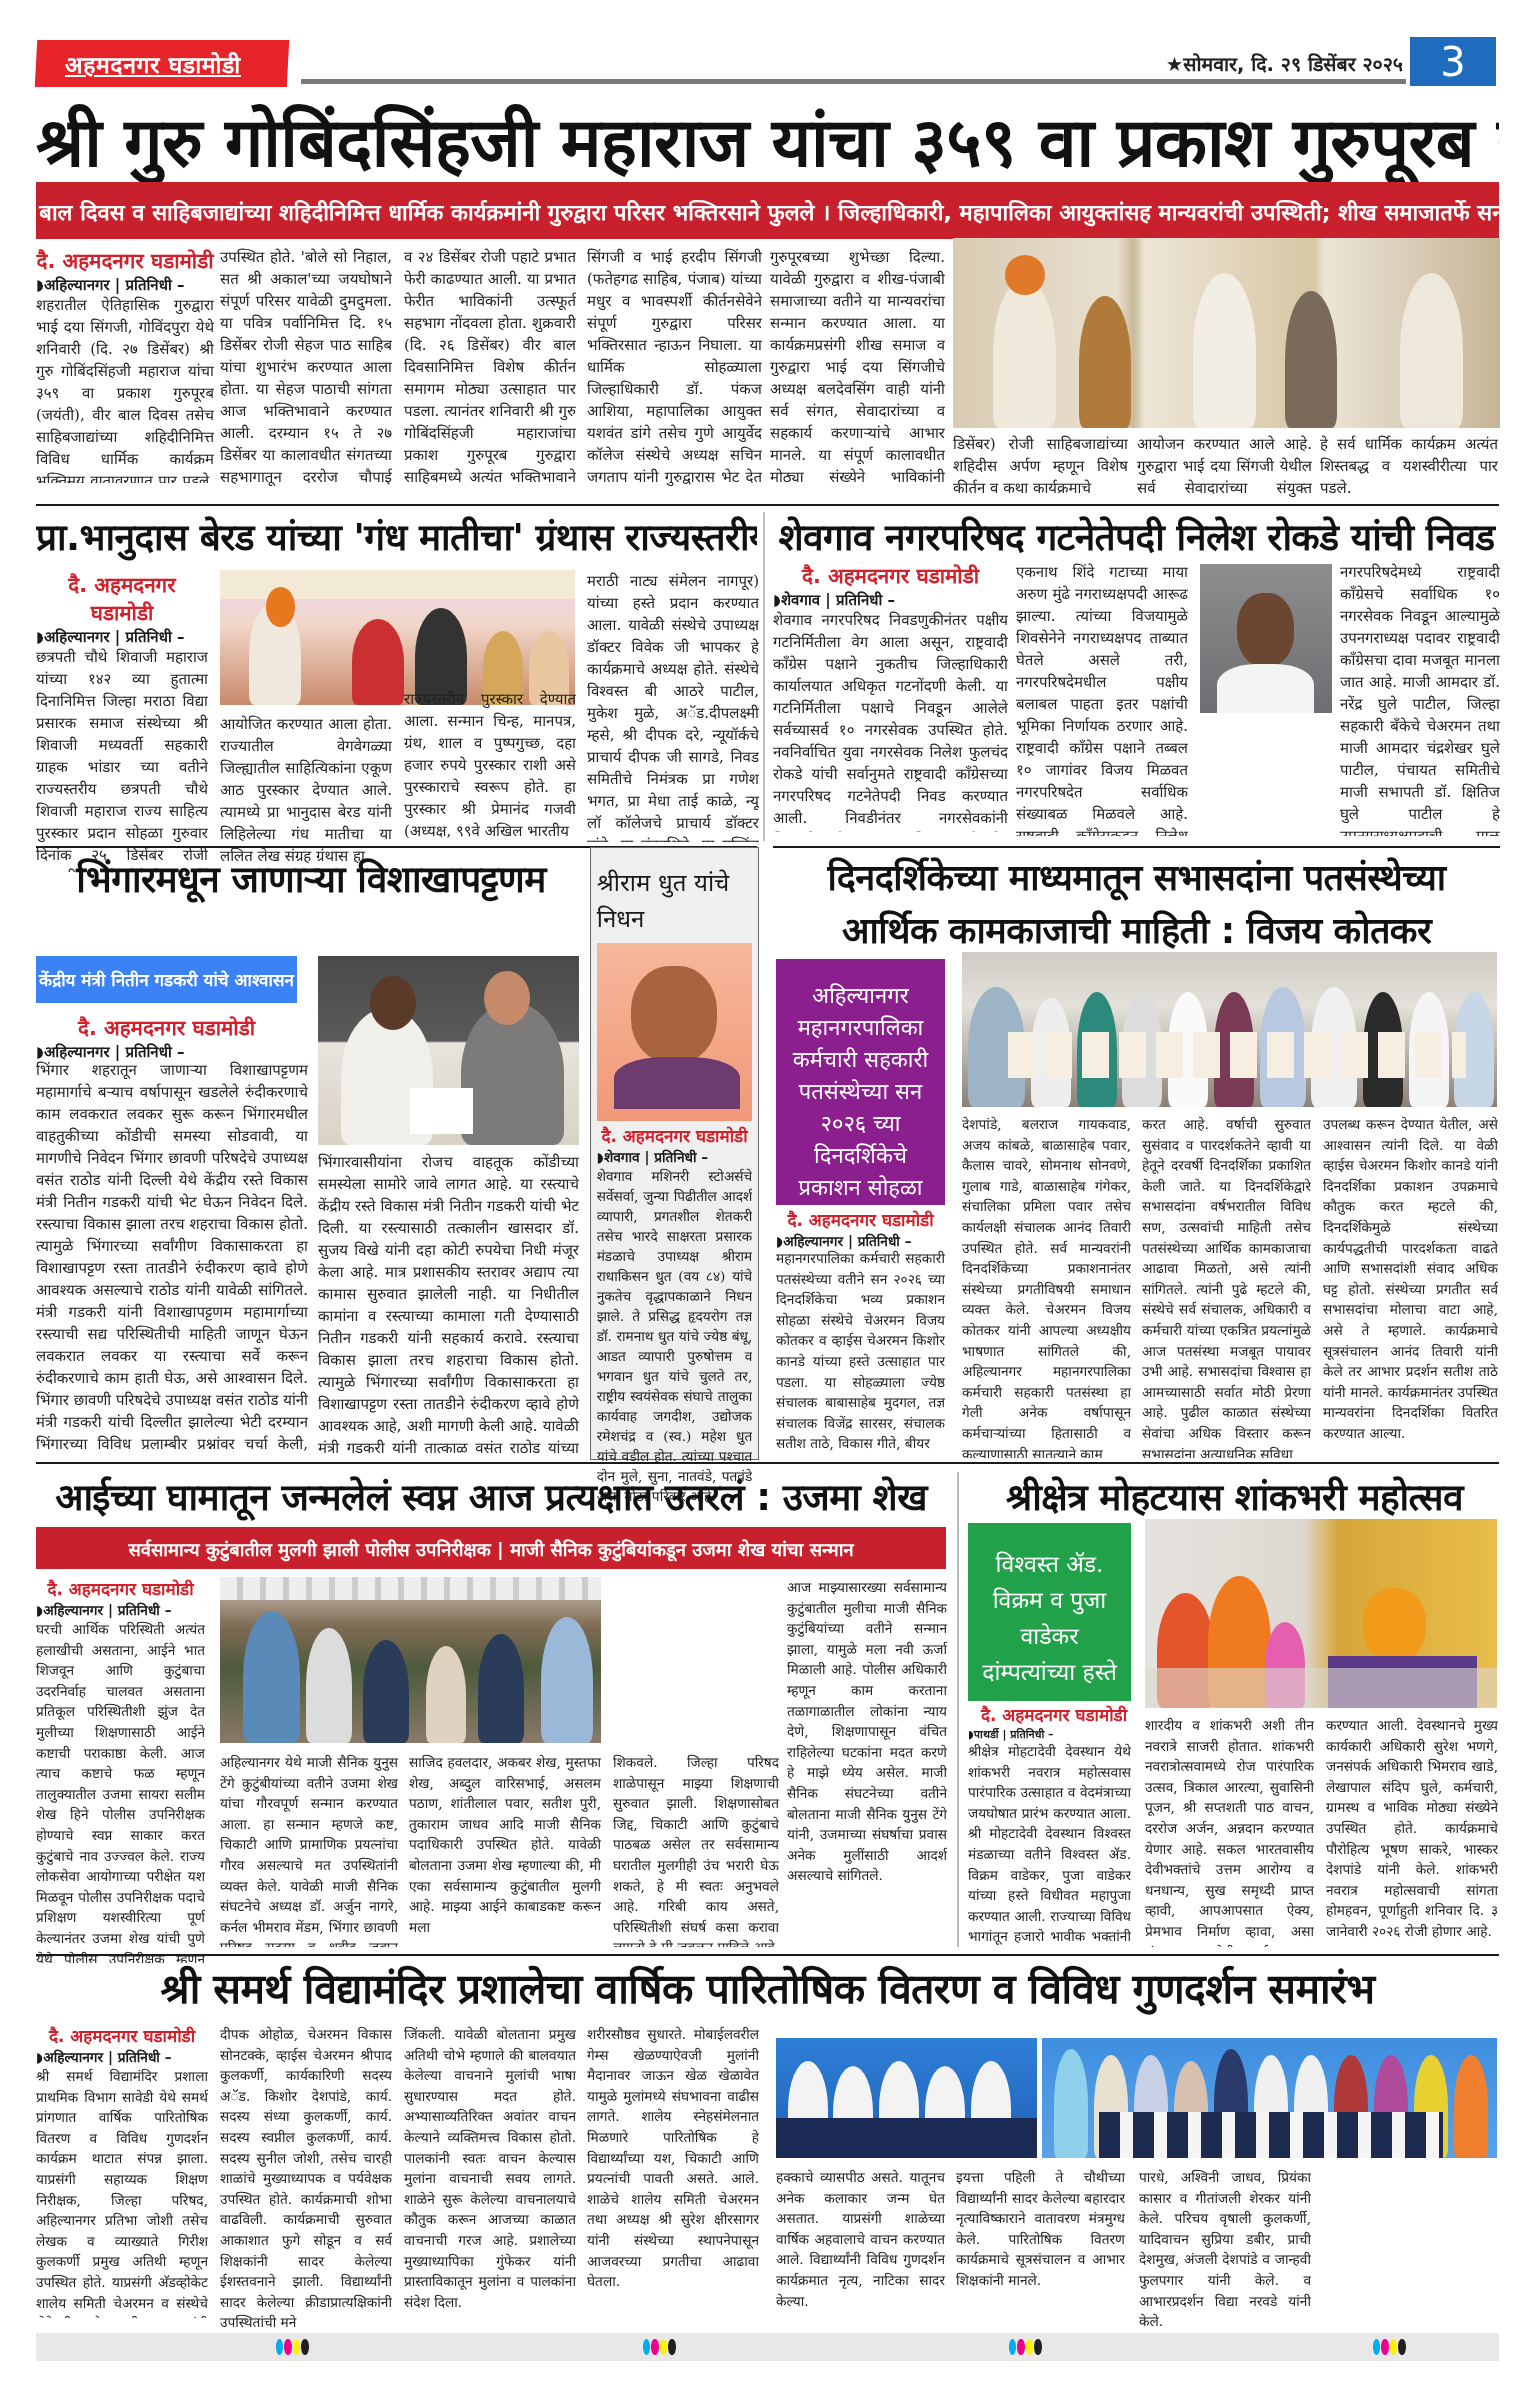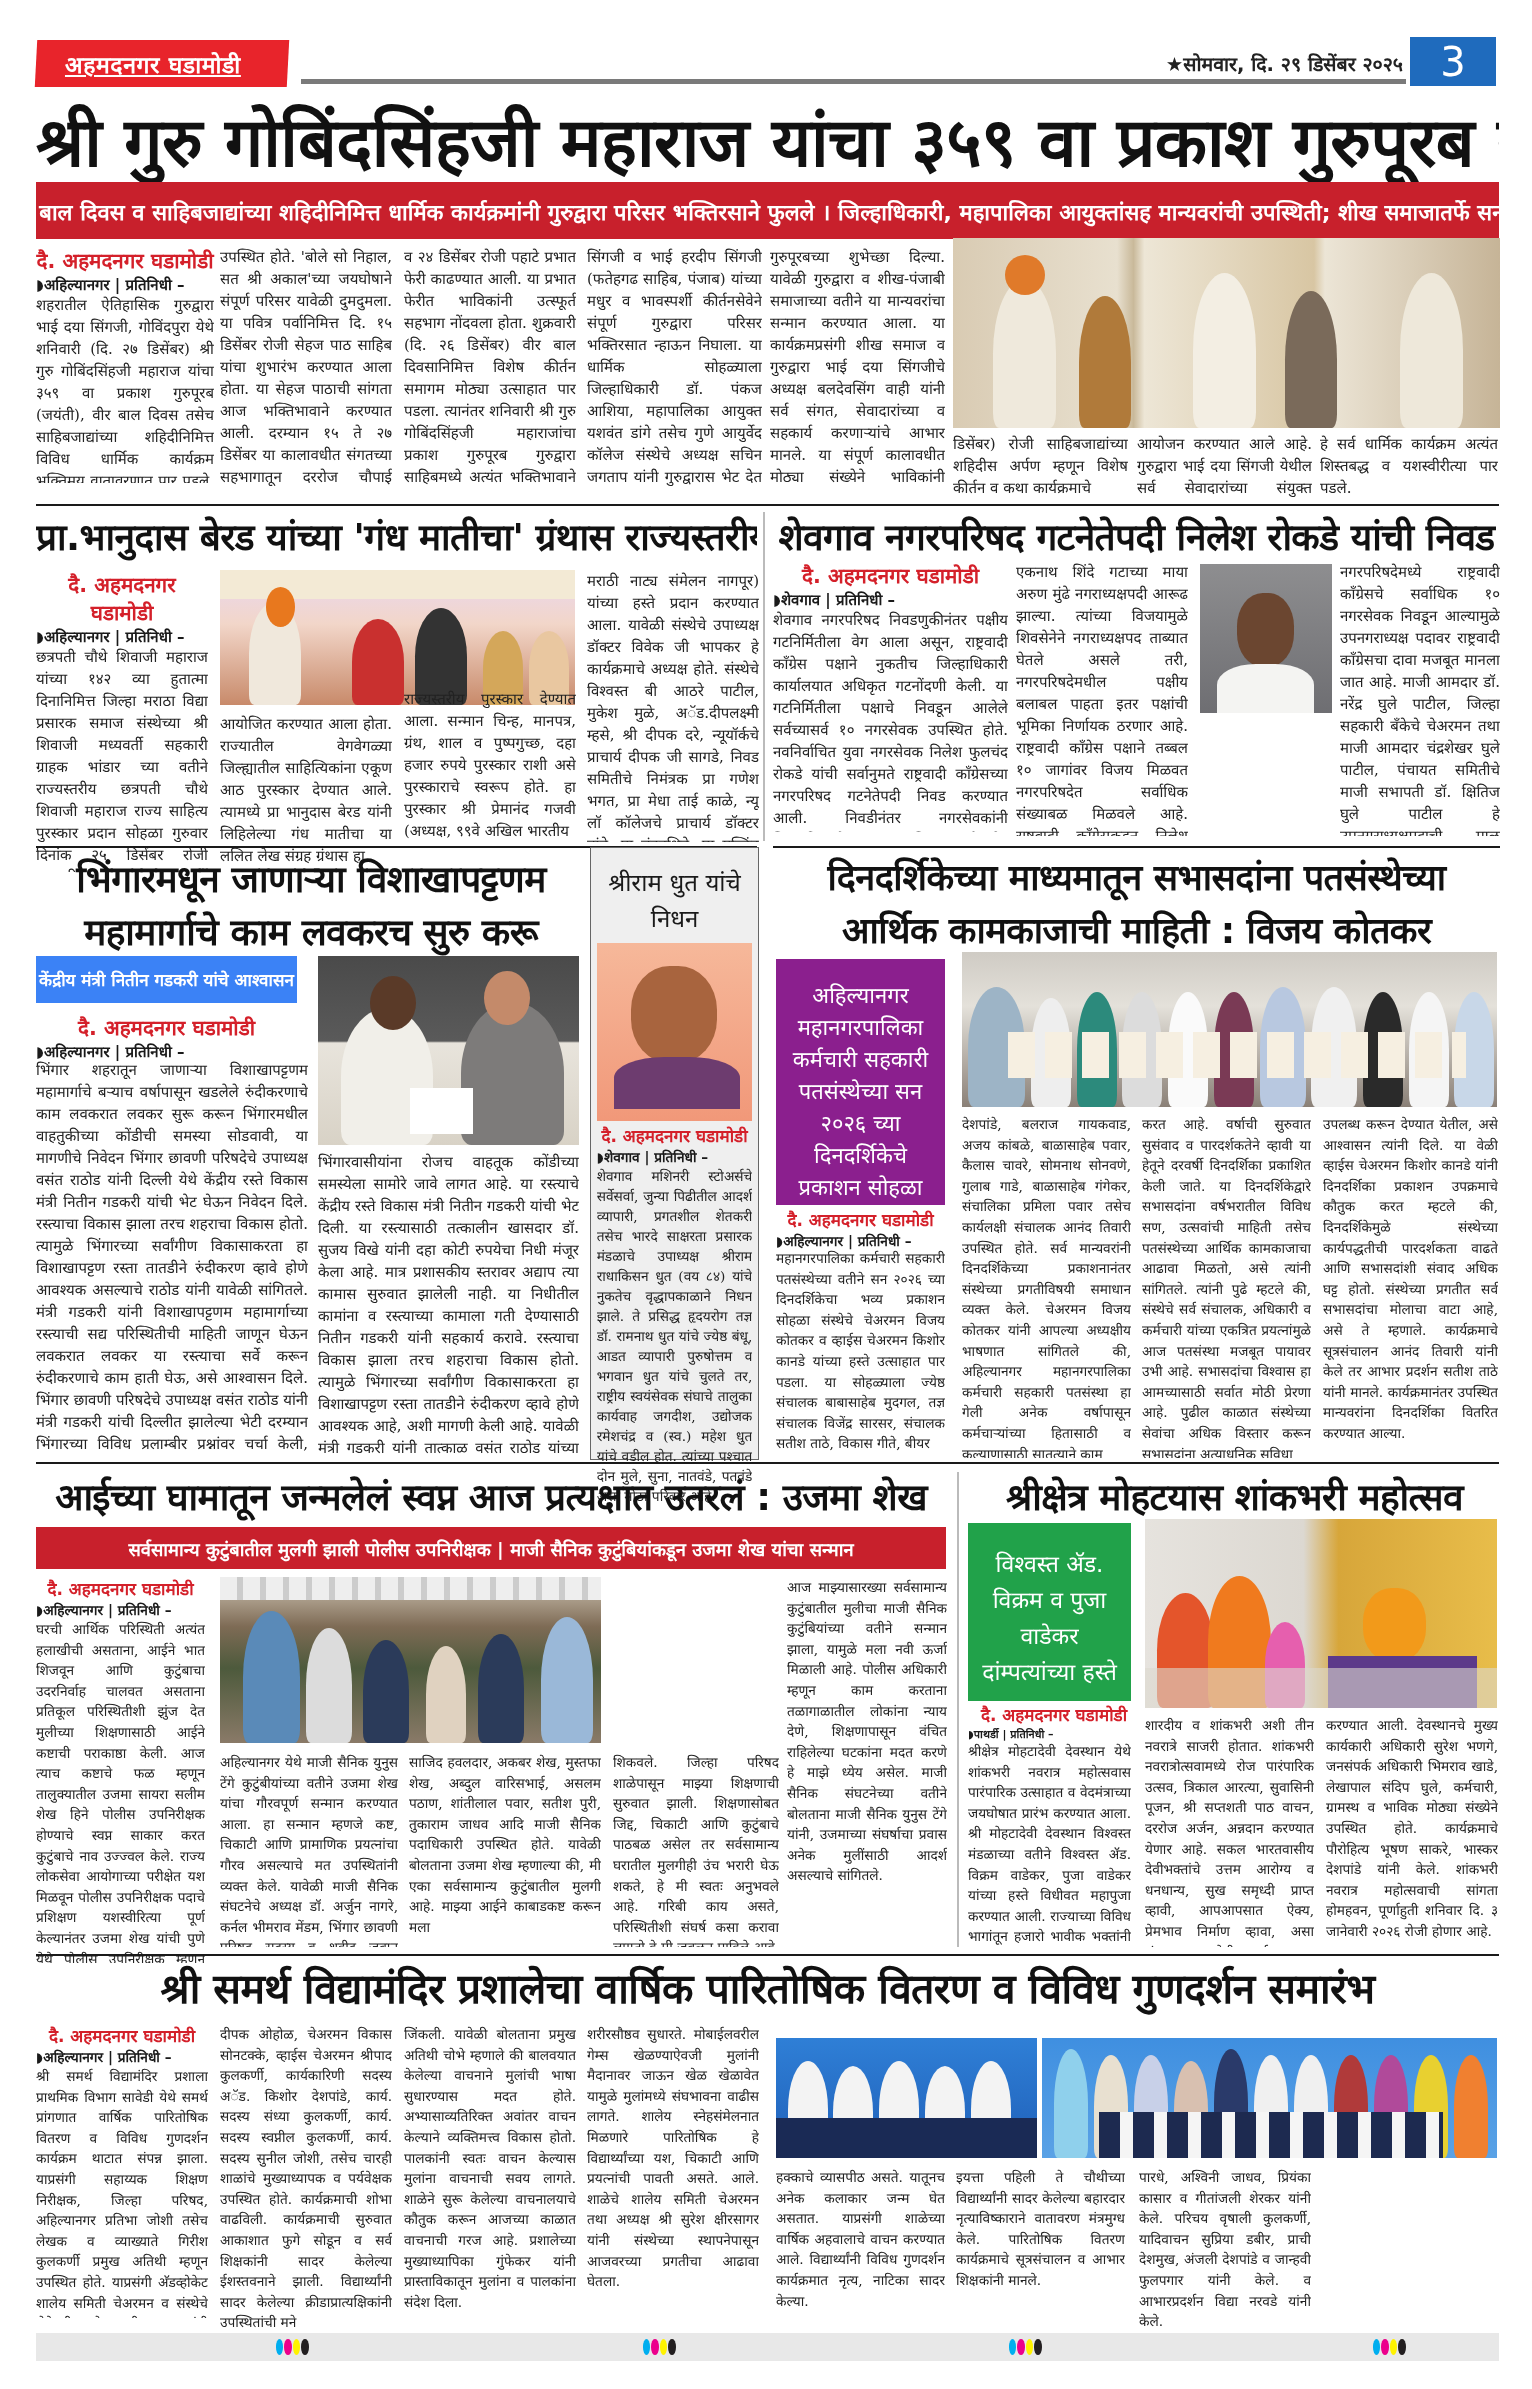--- a/index.html
+++ b/index.html
@@ -101,41 +101,40 @@
   <div class="abs" style="left:37px; top:29px; width:57px; height:74px; border-radius:45%; background:#6b4630;"></div>
   <div class="abs" style="left:17px; top:100px; width:97px; height:52px; border-radius:40% 40% 0 0; background:#f4f4f2;"></div>
 </div>
 <div class="abs col" style="left:1340px; top:561px; width:160px; height:275px;">नगरपरिषदेमध्ये राष्ट्रवादी काँग्रेसचे सर्वाधिक १० नगरसेवक निवडून आल्यामुळे उपनगराध्यक्ष पदावर राष्ट्रवादी काँग्रेसचा दावा मजबूत मानला जात आहे. माजी आमदार डॉ. नरेंद्र घुले पाटील, जिल्हा सहकारी बँकेचे चेअरमन तथा माजी आमदार चंद्रशेखर घुले पाटील, पंचायत समितीचे माजी सभापती डॉ. क्षितिज घुले पाटील हे उपनगराध्यक्षपदाची माळ कोणाच्या गळ्यात टाकतात, याबाबत राजकीय वर्तुळात जोरदार चर्चा सुरू असून, याकडे शहरवासीयांचे लक्ष लागून राहिले आहे.</div>
 
 <div class="abs rule" style="left:36px; top:846px; width:721px;"></div>
 <div class="abs rule" style="left:773px; top:846px; width:727px;"></div>
 
 <div class="abs headline h2" style="left:36px; top:853px; width:550px; font-size:37px; line-height:53px;">
   <div>भिंगारमधून जाणाऱ्या विशाखापट्टणम</div>
-  <div>महामार्गाचे काम लवकरच सुरु करू</div>
 </div>
 <div class="abs black-box" style="left:36px; top:956px; width:261px; height:47px;">
   <span>केंद्रीय मंत्री नितीन गडकरी यांचे आश्वासन</span>
 </div>
 <div class="abs" style="left:36px; top:1013px; width:261px;">
   <div class="byline">दै. अहमदनगर घडामोडी</div>
   <div class="dateline">अहिल्यानगर | प्रतिनिधी –</div>
 </div>
 <div class="abs photo" style="left:318px; top:956px; width:261px; height:189px; background:linear-gradient(180deg,#4a4a4a 0%,#5a5a5a 45%,#e8e4dc 46%,#d8d2c6 100%);">
   <div class="people" style="left:23px; width:92px; height:137px; background:#f1efe9;"></div>
   <div class="people" style="left:52px; bottom:115px; width:46px; height:54px; border-radius:50%; background:#5a3a28;"></div>
   <div class="people" style="left:143px; width:103px; height:143px; background:#7d7b7a;"></div>
   <div class="people" style="left:166px; bottom:120px; width:46px; height:54px; border-radius:50%; background:#c48a6a;"></div>
   <div class="abs" style="left:92px; top:132px; width:63px; height:46px; background:#fff;"></div>
 </div>
 <div class="abs col" style="left:36px; top:1059px; width:272px; height:395px;">भिंगार शहरातून जाणाऱ्या विशाखापट्टणम महामार्गाचे बऱ्याच वर्षापासून खडलेले रुंदीकरणाचे काम लवकरात लवकर सुरू करून भिंगारमधील वाहतुकीच्या कोंडीची समस्या सोडवावी, या मागणीचे निवेदन भिंगार छावणी परिषदेचे उपाध्यक्ष वसंत राठोड यांनी दिल्ली येथे केंद्रीय रस्ते विकास मंत्री नितीन गडकरी यांची भेट घेऊन निवेदन दिले. रस्त्याचा विकास झाला तरच शहराचा विकास होतो. त्यामुळे भिंगारच्या सर्वांगीण विकासाकरता हा विशाखापट्टण रस्ता तातडीने रुंदीकरण व्हावे होणे आवश्यक असल्याचे राठोड यांनी यावेळी सांगितले. मंत्री गडकरी यांनी विशाखापट्टणम महामार्गाच्या रस्त्याची सद्य परिस्थितीची माहिती जाणून घेऊन लवकरात लवकर या रस्त्याचा सर्वे करून रुंदीकरणाचे काम हाती घेऊ, असे आश्वासन दिले. भिंगार छावणी परिषदेचे उपाध्यक्ष वसंत राठोड यांनी मंत्री गडकरी यांची दिल्लीत झालेल्या भेटी दरम्यान भिंगारच्या विविध प्रलाम्बीर प्रश्नांवर चर्चा केली, याबाबत राठोड म्हणाले, भिंगार शहरातून जाणारा विशाखापट्ट्याम महामार्गाचे रुंदीकरणाचे काम बऱ्याच वर्षापासून रखडले आहे. अरुंद रस्त्यामुळे</div>
 <div class="abs col" style="left:318px; top:1151px; width:261px; height:303px;">भिंगारवासीयांना रोजच वाहतूक कोंडीच्या समस्येला सामोरे जावे लागत आहे. या रस्त्याचे केंद्रीय रस्ते विकास मंत्री नितीन गडकरी यांची भेट दिली. या रस्त्यासाठी तत्कालीन खासदार डॉ. सुजय विखे यांनी दहा कोटी रुपयेचा निधी मंजूर केला आहे. मात्र प्रशासकीय स्तरावर अद्याप त्या कामास सुरुवात झालेली नाही. या निधीतील कामांना व रस्त्याच्या कामाला गती देण्यासाठी नितीन गडकरी यांनी सहकार्य करावे. रस्त्याचा विकास झाला तरच शहराचा विकास होतो. त्यामुळे भिंगारच्या सर्वांगीण विकासाकरता हा विशाखापट्टण रस्ता तातडीने रुंदीकरण व्हावे होणे आवश्यक आहे, अशी मागणी केली आहे. यावेळी मंत्री गडकरी यांनी तात्काळ वसंत राठोड यांच्या मागणीला प्रतिसाद देत लवकरात लवकर प्रशासकीय बाबी पूर्ण करून व रस्त्याचे काम हाती घेऊ, असे आश्वासन दिले.</div>
 
 <div class="abs obit-box" style="left:590px; top:847px; width:169px; height:613px;">
-  <div style="font-family:'DejaVu Sans',sans-serif; font-size:24px; line-height:36px; text-align:center; padding:17px 5.7px 5.7px;">श्रीराम धुत यांचे निधन</div>
+  <div style="font-family:'DejaVu Sans',sans-serif; font-size:24px; line-height:36px; text-align:left; padding:17px 5.7px 5.7px;">श्रीराम धुत यांचे निधन</div>
   <div class="photo" style="margin:0 5.7px; height:178px; background:linear-gradient(180deg,#f6b89a,#f19879);">
     <div style="position:relative; left:34px; top:23px; width:86px; height:97px; border-radius:45%; background:#a8643e;"></div>
     <div style="position:relative; left:17px; top:17px; width:126px; height:52px; border-radius:40% 40% 0 0; background:#6d3c6f;"></div>
   </div>
   <div style="padding:3.4px 5.7px;">
     <div class="byline" style="font-size:17px;">दै. अहमदनगर घडामोडी</div>
     <div class="dateline" style="font-size:13.7px;">शेवगाव | प्रतिनिधी –</div>
     <div class="col" style="font-size:13.7px; line-height:20px; height:338px;">शेवगाव मशिनरी स्टोअर्सचे सर्वेसर्वा, जुन्या पिढीतील आदर्श व्यापारी, प्रगतशील शेतकरी तसेच भारदे साक्षरता प्रसारक मंडळाचे उपाध्यक्ष श्रीराम राधाकिसन धुत (वय ८४) यांचे नुकतेच वृद्धापकाळाने निधन झाले. ते प्रसिद्ध हृदयरोग तज्ञ डॉ. रामनाथ धुत यांचे ज्येष्ठ बंधू, आडत व्यापारी पुरुषोत्तम व भगवान धुत यांचे चुलते तर, राष्ट्रीय स्वयंसेवक संघाचे तालुका कार्यवाह जगदीश, उद्योजक रमेशचंद्र व (स्व.) महेश धुत यांचे वडील होत. त्यांच्या पश्चात दोन मुले, सुना, नातवंडे, पतवंडे असा मोठा परिवार आहे.</div>
   </div>
 </div>

